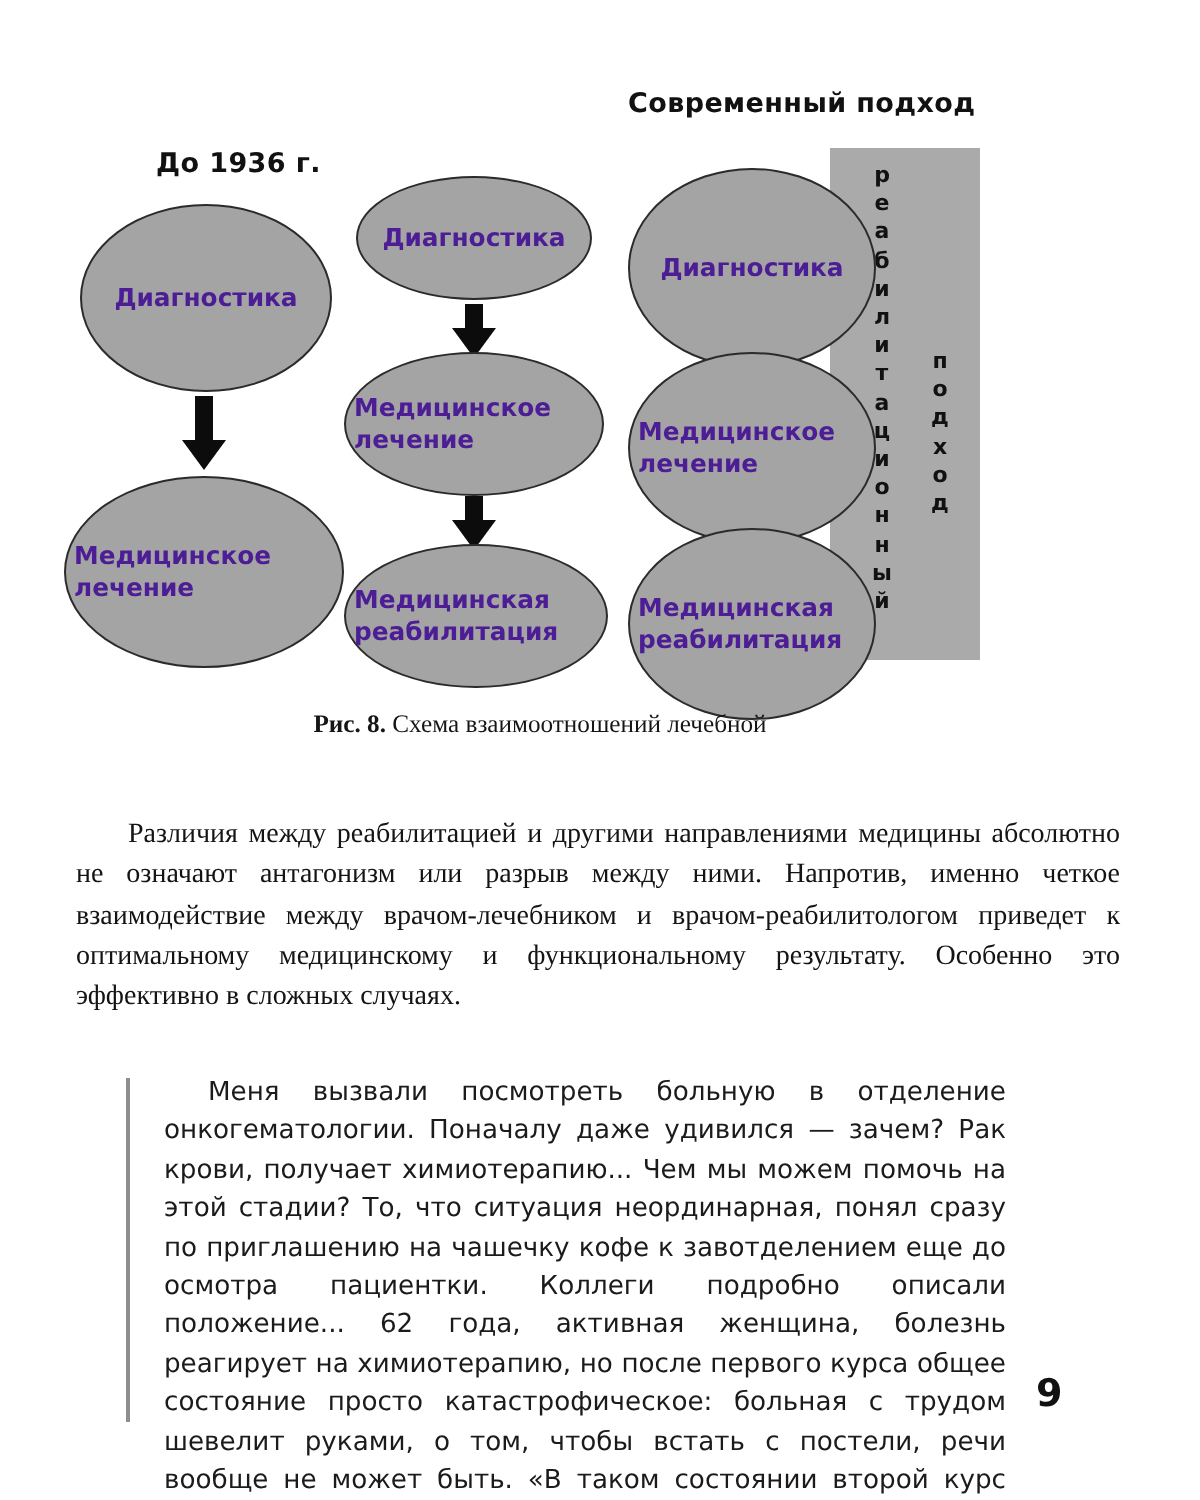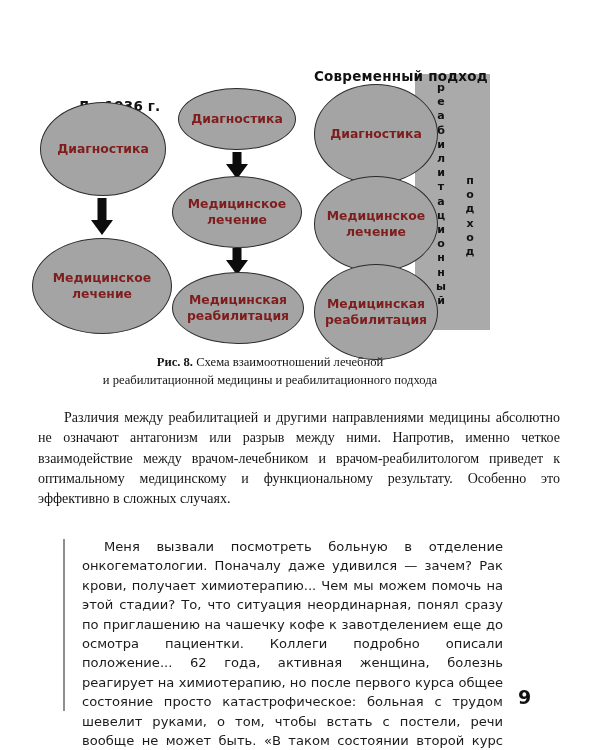--- a/index.html
+++ b/index.html
@@ -29,21 +29,20 @@
     height: 310px;
   }
   .fig-heading {
     position: absolute;
     font-family: "DejaVu Sans", sans-serif;
     font-weight: bold;
     font-size: 13.5px;
     color: #111111;
     letter-spacing: 0.2px;
     white-space: nowrap;
-    margin-top: 24px;
   }
   #head-old  { left: 78px;  top: 40px; }
   #head-new  { left: 314px; top: 10px; }
 
   .gray-box {
     position: absolute;
     left: 415px;
     top: 40px;
     width: 75px;
     height: 256px;
@@ -64,25 +63,25 @@
   .vcol span { display: block; }
 
   .ellipse {
     position: absolute;
     background: #a4a4a4;
     border: 1.6px solid #2b2b2b;
     border-radius: 50%;
     display: flex;
     align-items: center;
     justify-content: center;
-    text-align: center;
+    text-align: left;
     font-family: "DejaVu Sans", sans-serif;
     font-weight: bold;
     font-size: 12.4px;
-    color: #7f1d1d;
+    color: #4c1d95;
     line-height: 16px;
     box-sizing: border-box;
   }
   .ellipse .lbl { padding: 0 4px; }
 
   
   #e-c1-diag { left: 40px;  top: 68px;  width: 126px; height: 94px; }
   #e-c1-med  { left: 32px;  top: 204px; width: 140px; height: 96px; }
   
   #e-c2-diag { left: 178px; top: 54px;  width: 118px; height: 62px; }
@@ -277,21 +276,20 @@
       <span class="lbl">Медицинское лечение</span>
     </div>
     <div class="ellipse" id="e-c3-reab">
       <span class="lbl">Медицинская реабилитация</span>
     </div>
   </div>
 
   <div class="caption">
     <b>Рис. 8.</b>
     <span>Схема взаимоотношений лечебной</span><br>
-    <span>и реабилитационной медицины и реабилитационного подхода</span>
   </div>
 
   <p class="body-par">Различия между реабилитацией и другими направлениями медицины абсолютно не означают антагонизм или разрыв между ними. Напротив, именно четкое взаимодействие между врачом-лечебником и врачом-реабилитологом приведет к оптимальному медицинскому и функциональному результату. Особенно это эффективно в сложных случаях.</p>
 
   <div class="quote-wrap">
     <div class="quote-rule"></div>
     <div class="quote-text">Меня вызвали посмотреть больную в отделение онкогематологии. Поначалу даже удивился — зачем? Рак крови, получает химиотерапию... Чем мы можем помочь на этой стадии? То, что ситуация неординарная, понял сразу по приглашению на чашечку кофе к завотделением еще до осмотра пациентки. Коллеги подробно описали положение... 62 года, активная женщина, болезнь реагирует на химиотерапию, но после первого курса общее состояние просто катастрофическое: больная с трудом шевелит руками, о том, чтобы встать с постели, речи вообще не может быть. «В таком состоянии второй курс химиотерапии</div>
   </div>
 
   <div class="page-number">9</div>

